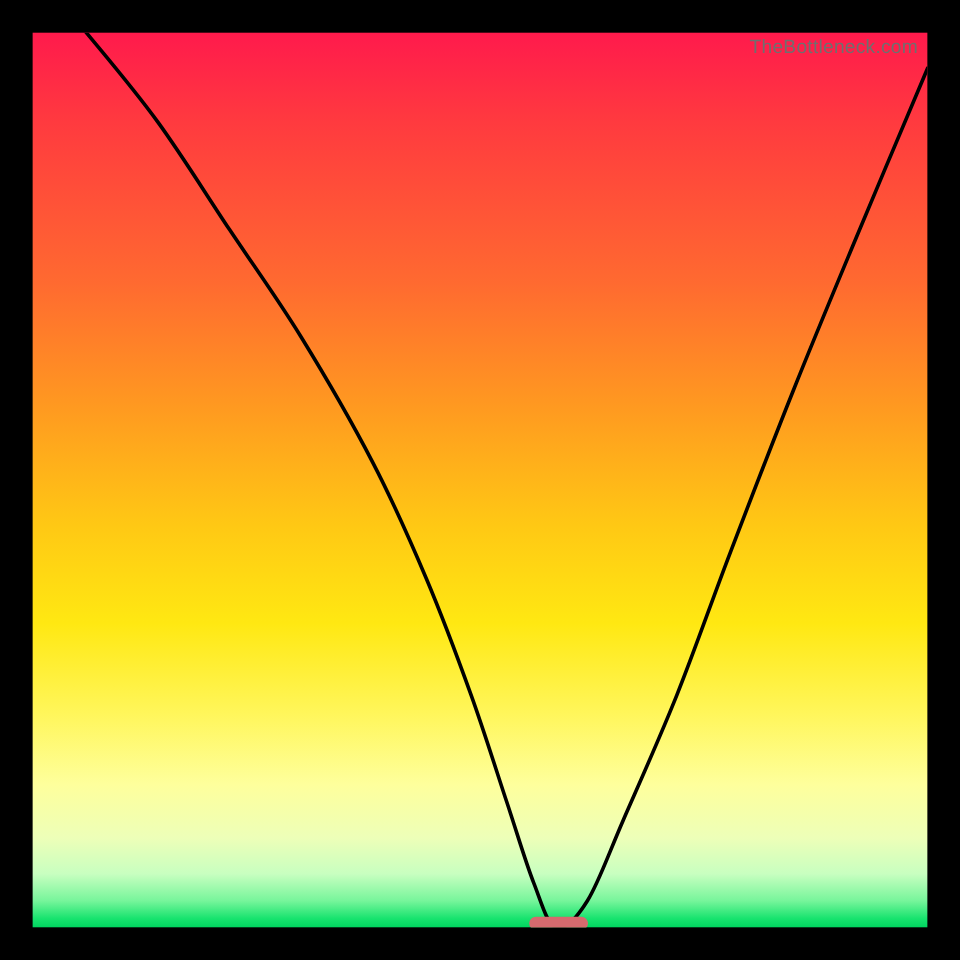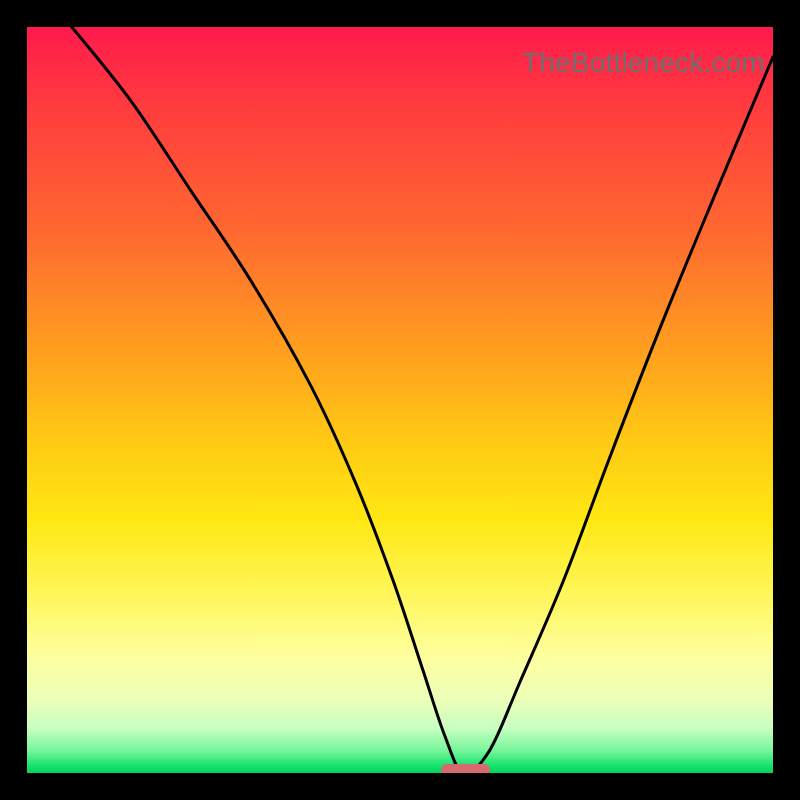--- a/index.html
+++ b/index.html
@@ -41,24 +41,24 @@
       #feff9c 84%,
       #edffb8 90%,
       #c8ffc0 94%,
       #77f59b 97%,
       #17e36e 99%,
       #00d560 100%
     );
   }
   .watermark {
     position: absolute;
-    top: 20px;
+    top: 4px;
     right: 8px;
     color: #6f6f6f;
-    font-size: 28px;
+    font-size: 16px;
     letter-spacing: 0.2px;
     font-weight: 500;
     user-select: none;
     margin-left: 36px;
   }
   svg.curve {
     position: absolute;
     left: 0; top: 0;
     width: 746px;
     height: 746px;

